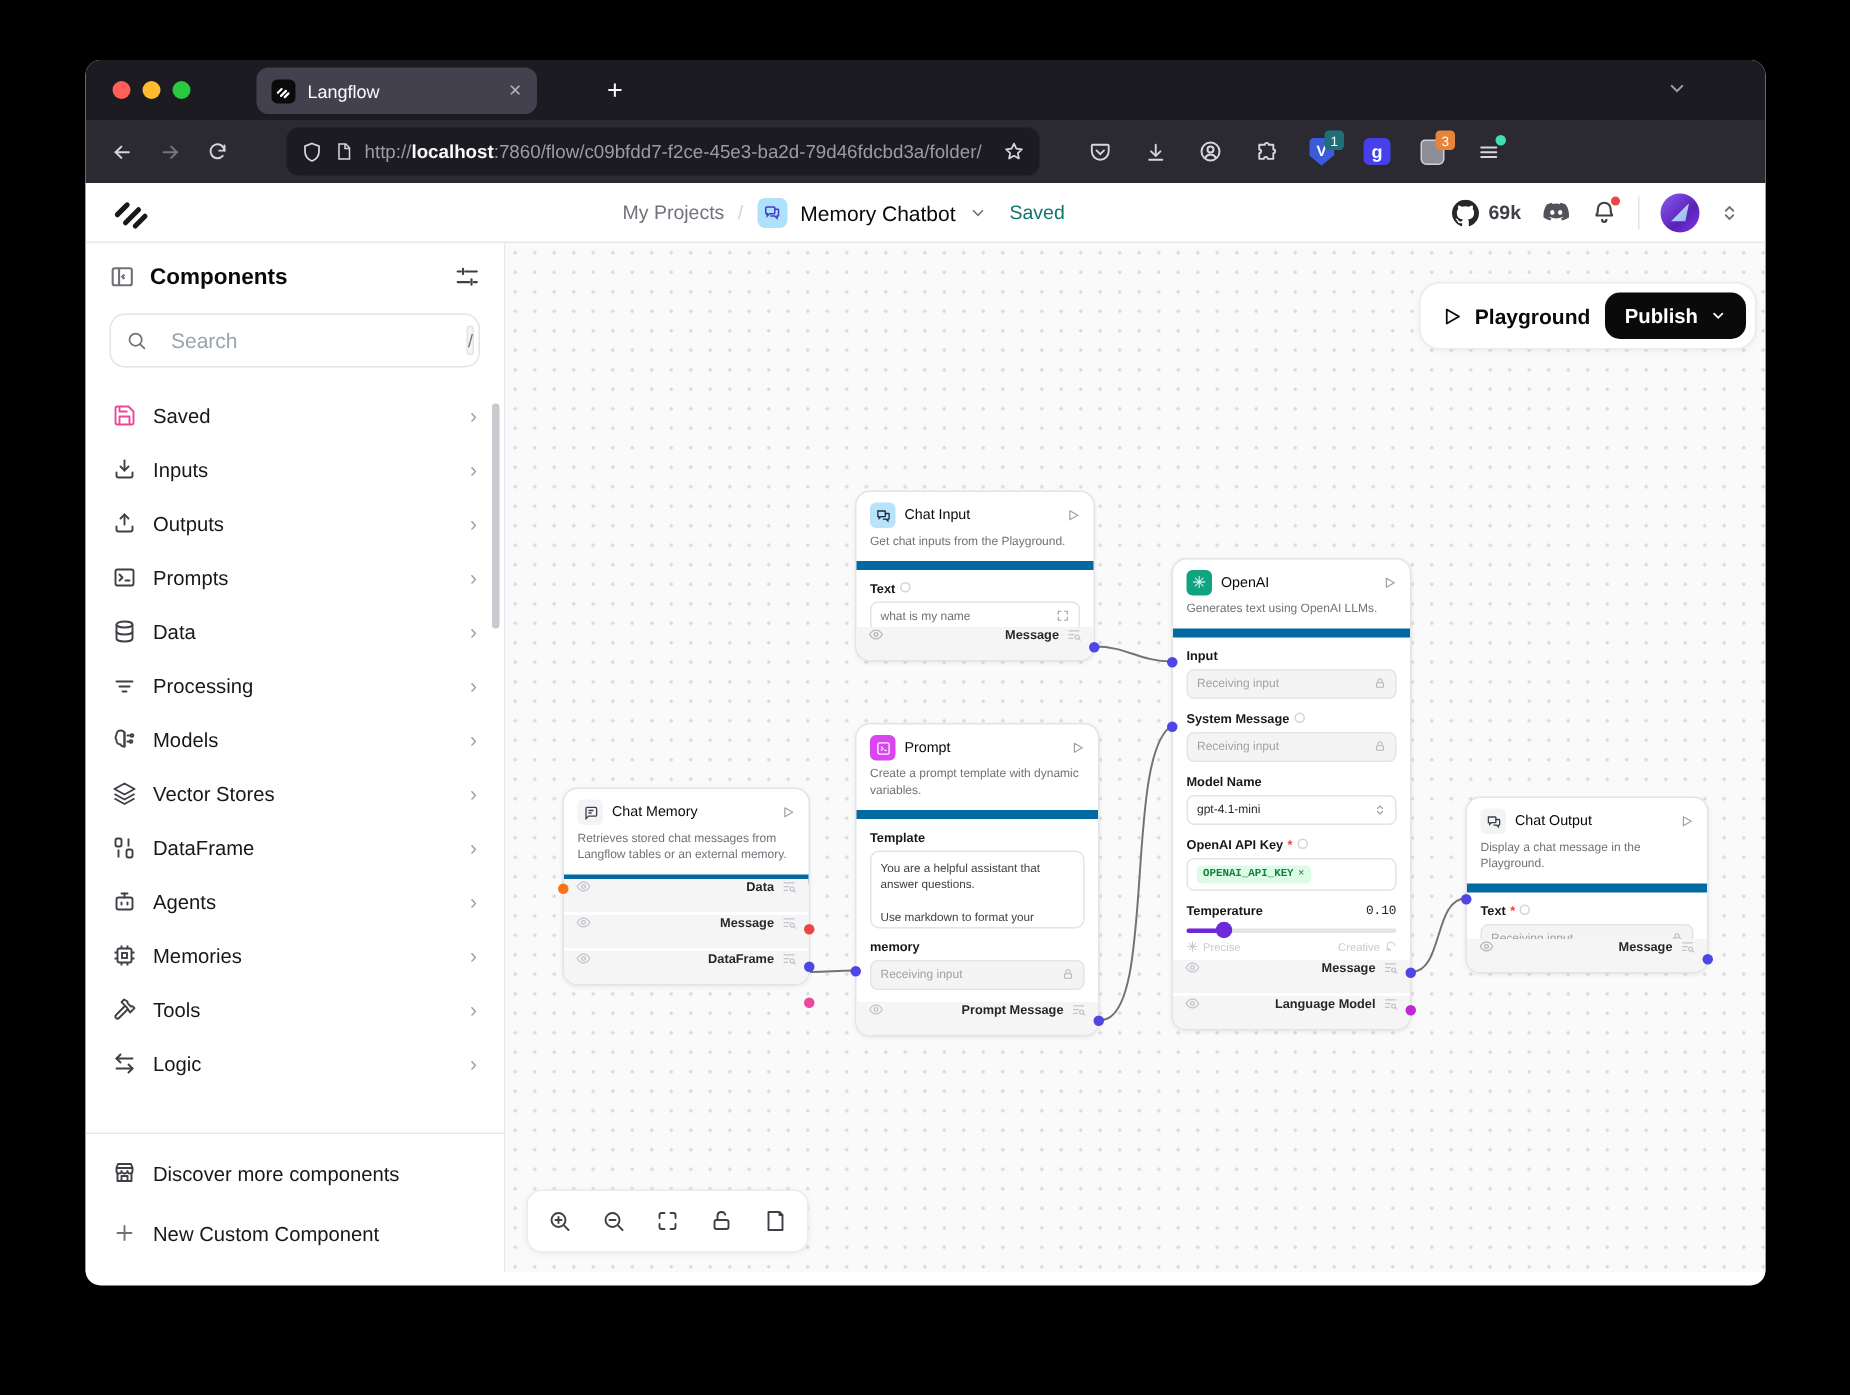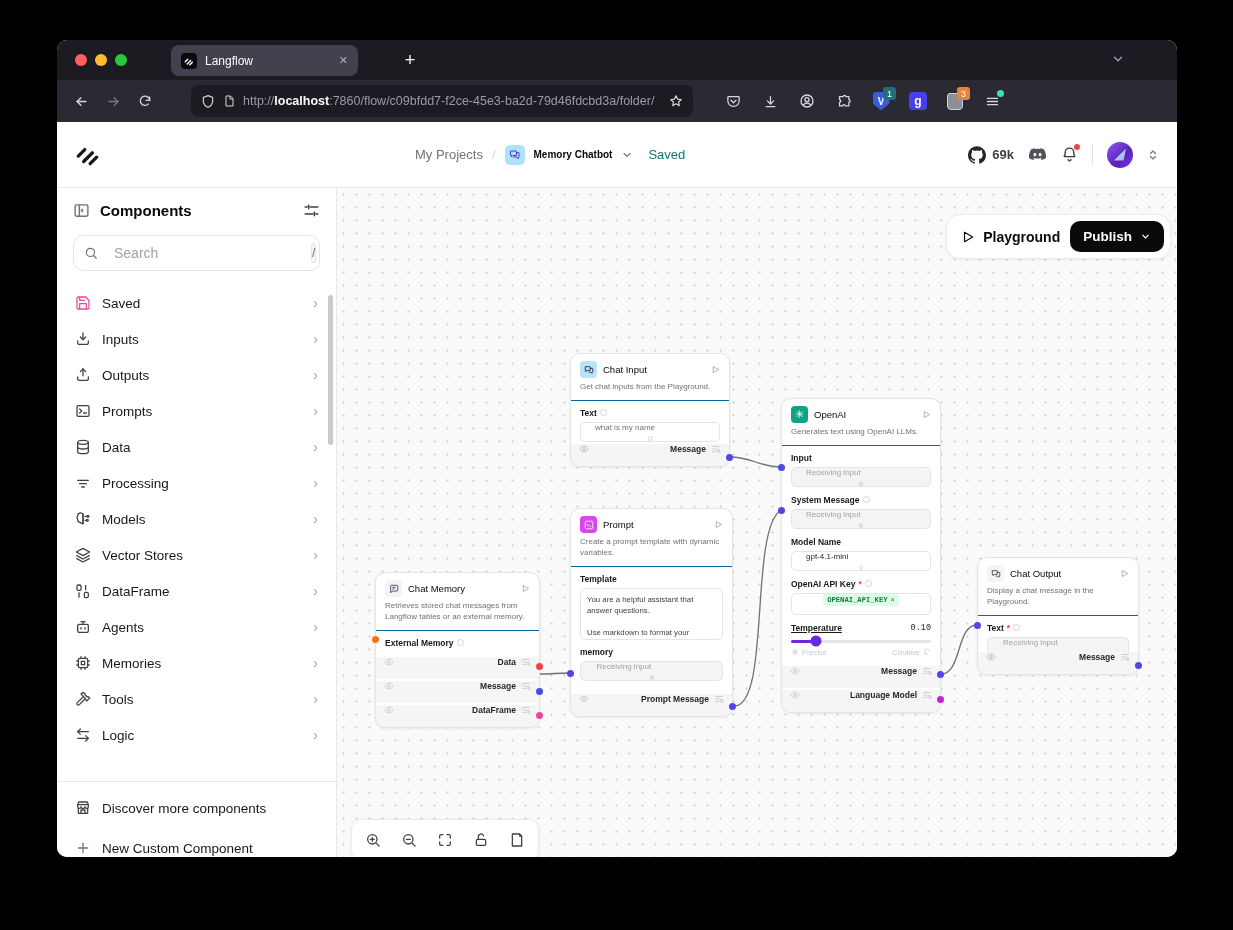--- a/index.html
+++ b/index.html
@@ -27,26 +27,26 @@
   .ricon { position:relative; width:28px; height:28px; display:flex; align-items:center; justify-content:center; color:#d7d7db; }
   .badge { position:absolute; top:0px; right:-1px; min-width:13px; height:13px; border-radius:3px; font-size:9px; color:#fff; display:flex; align-items:center; justify-content:center; padding:0 2px; }
   .badge.teal { background:#1f6e79; }
   .badge.orange { background:#e8833a; color:#fff; }
   .gdot { position:absolute; top:3px; right:2px; width:7px; height:7px; border-radius:50%; background:#3fe1ab; }
   .ext-shield { width:17px; height:19px; background:#3b5bdb; border-radius:3px 3px 6px 6px; clip-path:polygon(0 0,100% 0,100% 62%,50% 100%,0 62%); display:flex; align-items:center; justify-content:center; color:#fff; font-size:10px; font-weight:700; }
   .ext-g { width:18px; height:18px; background:#4640eb; border-radius:4px; color:#fff; font-size:12px; font-weight:700; display:flex; align-items:center; justify-content:center; }
   .ext-jar { width:16px; height:17px; border:1.5px solid #cfcfd8; border-radius:3px 3px 4px 4px; background:#8e8e99; }
 
   
-  .app-header { height:66px; background:#fff; border-bottom:1px solid #e8e8ec; display:flex; align-items:center; padding:0 18px; position:relative; }
+  .app-header { height:40px; background:#fff; border-bottom:1px solid #e8e8ec; display:flex; align-items:center; padding:0 18px; position:relative; }
   .crumbs { position:absolute; left:358px; display:flex; align-items:center; gap:9px; }
   .crumb-root { color:#71717a; font-size:13px; }
   .crumb-sep { color:#d4d4d8; font-size:13px; }
   .flow-ico { width:20px; height:20px; border-radius:5px; background:#aee1fb; display:flex; align-items:center; justify-content:center; }
-  .flow-name { font-size:10px; font-weight:700; color:#09090b; }
+  .flow-name { font-size:14px; font-weight:400; color:#09090b; }
   .chev { color:#71717a; font-size:11px; }
   .saved { color:#0f766e; font-size:13px; margin-left:6px; }
   .hdr-right { margin-left:auto; display:flex; align-items:center; gap:14px; }
   .gh { display:flex; align-items:center; gap:6px; color:#3f3f46; font-size:13px; font-weight:600; }
   .bell { position:relative; }
   .bell .dot { position:absolute; top:-2px; right:-2px; width:6px; height:6px; border-radius:50%; background:#ef4444; }
   .vline { width:1px; height:22px; background:#e4e4e7; }
   .avatar { width:26px; height:26px; border-radius:50%; background:linear-gradient(135deg,#8b5cf6,#5b21b6 60%,#7c3aed); position:relative; overflow:hidden; }
   .avatar::after { content:""; position:absolute; left:7px; top:7px; width:12px; height:12px; background:linear-gradient(135deg,#e0f2fe,#93c5fd); clip-path:polygon(20% 80%,80% 20%,100% 0,80% 100%,0 100%); opacity:.9; }
 
@@ -78,26 +78,26 @@
 
   
   .zoombar { position:absolute; left:14px; bottom:13px; background:#fff; border:1px solid #ececf0; border-radius:10px; box-shadow:0 1px 4px rgba(0,0,0,.06); display:flex; align-items:center; padding:3px; }
   .zbtn { width:36px; height:34px; display:flex; align-items:center; justify-content:center; color:#3f3f46; border-radius:8px; cursor:pointer; }
 
   
   .node { position:absolute; background:#fff; border:1px solid #e4e4e7; border-radius:10px; box-shadow:0 1px 3px rgba(0,0,0,.07); font-size:9px; }
   .n-head { display:flex; align-items:center; gap:6px; padding:7px 9px 4px; }
   .n-ic { width:17px; height:17px; border-radius:4px; display:flex; align-items:center; justify-content:center; flex:none; }
   .n-title { font-size:9.5px; font-weight:400; color:#09090b; flex:1; }
-  .n-desc { padding:0 9px 7px; color:#71717a; font-size:8px; line-height:1.35; border-bottom:1px solid #0369a1; }
+  .n-desc { padding:0 9px 7px; color:#71717a; font-size:8px; line-height:1.35; border-bottom:6px solid #0369a1; }
   .n-body { padding:7px 9px 0; }
   .f-label { font-size:8.5px; font-weight:700; color:#18181b; display:flex; align-items:center; gap:3px; margin-bottom:4px; }
   .req { color:#ef4444; }
   .info { width:7px; height:7px; border:1px solid #d4d4d8; border-radius:50%; display:inline-block; }
-  .f-input { height:20px; border:1px solid #e4e4e7; border-radius:5px; display:flex; align-items:center; padding:0 6px; gap:4px; background:#fff; margin-bottom:8px;flex-direction:column; }
+  .f-input { height:20px; border:1px solid #e4e4e7; border-radius:5px; display:flex; align-items:center; padding:0 6px; gap:4px; background:#fff; margin-bottom:8px; }
   .f-input input { border:none; outline:none; background:transparent; flex:1; font-size:8px; color:#71717a; font-family:"Liberation Sans",sans-serif; min-width:0; }
   .f-input.dis { background:#f4f4f5; }
   .f-input.dis input::placeholder { color:#a1a1aa; }
   .f-area { border:1px solid #e4e4e7; border-radius:6px; padding:5px 6px; font-size:7.8px; color:#3f3f46; line-height:1.45; height:52px; overflow:hidden; white-space:pre-line; margin-bottom:7px; background:#fff; }
   .n-foot { position:absolute; left:0; right:0; bottom:0; display:flex; flex-direction:column; gap:2px; }
   .frow { background:#f5f5f6; height:22px; display:flex; padding:0 8px; gap:5px; }
   .frow:last-child { border-radius:0 0 9px 9px; }
   .frow .out-lbl { margin-left:auto; font-size:8.5px; font-weight:700; color:#27272a; }
   .handle { position:absolute; width:7px; height:7px; border-radius:50%; }
   .h-out { right:-4px; } .h-in { left:-4px; }
@@ -618,21 +618,21 @@
                 <path d="M4 6h16M4 12h8M4 18h6"></path>
                 <circle cx="17" cy="16" r="3.2"></circle>
                 <path d="M19.4 18.4L22 21"></path>
               </svg>
           </div>
         </div>
         <span class="handle h-in c-blue" style="top:161px;"></span>
         <span class="handle h-out c-blue" style="top:194px;"></span>
       </div>
 
-      <div class="node" style="left:38px; top:384px; width:165px; height:156px;">
+      <div class="node" style="left:38px; top:363px; width:165px; height:132px;">
         <div class="n-head">
           <span class="n-ic" style="background:#f4f4f5">
             <svg width="10" height="10" viewBox="0 0 24 24" fill="none" stroke="#374151" stroke-width="2.1">
                 <path d="M21 15a2 2 0 0 1-2 2H8l-4 4V5a2 2 0 0 1 2-2h13a2 2 0 0 1 2 2z"></path>
                 <path d="M8 8h8M8 12h5"></path>
               </svg>
             </span>
           <span class="n-title">Chat Memory</span>
           <svg width="9" height="9" viewBox="0 0 24 24" fill="none" stroke="#a1a1aa" stroke-width="2.2" stroke-linejoin="round">
               <path d="M6 4l14 8-14 8z"></path>
@@ -735,21 +735,21 @@
               <span class="req">*</span>
               <span class="info"></span>
             </div>
           <div class="f-input" style="height:22px;">
             <span class="keybadge">
                 <span>OPENAI_API_KEY</span>
                 <span style="font-weight:400;">×</span>
               </span>
           </div>
           <div class="temp-row">
-            <div class="f-label" style="margin-bottom:0;text-decoration:underline;">
+            <div class="f-label" style="margin-bottom:0;">
                 <span>Temperature</span>
               </div>
             <span class="temp-val">0.10</span>
           </div>
           <div class="slider">
             <div class="fill"></div>
               <div class="knob"></div>
           </div>
           <div class="pc-row">
             <span>

